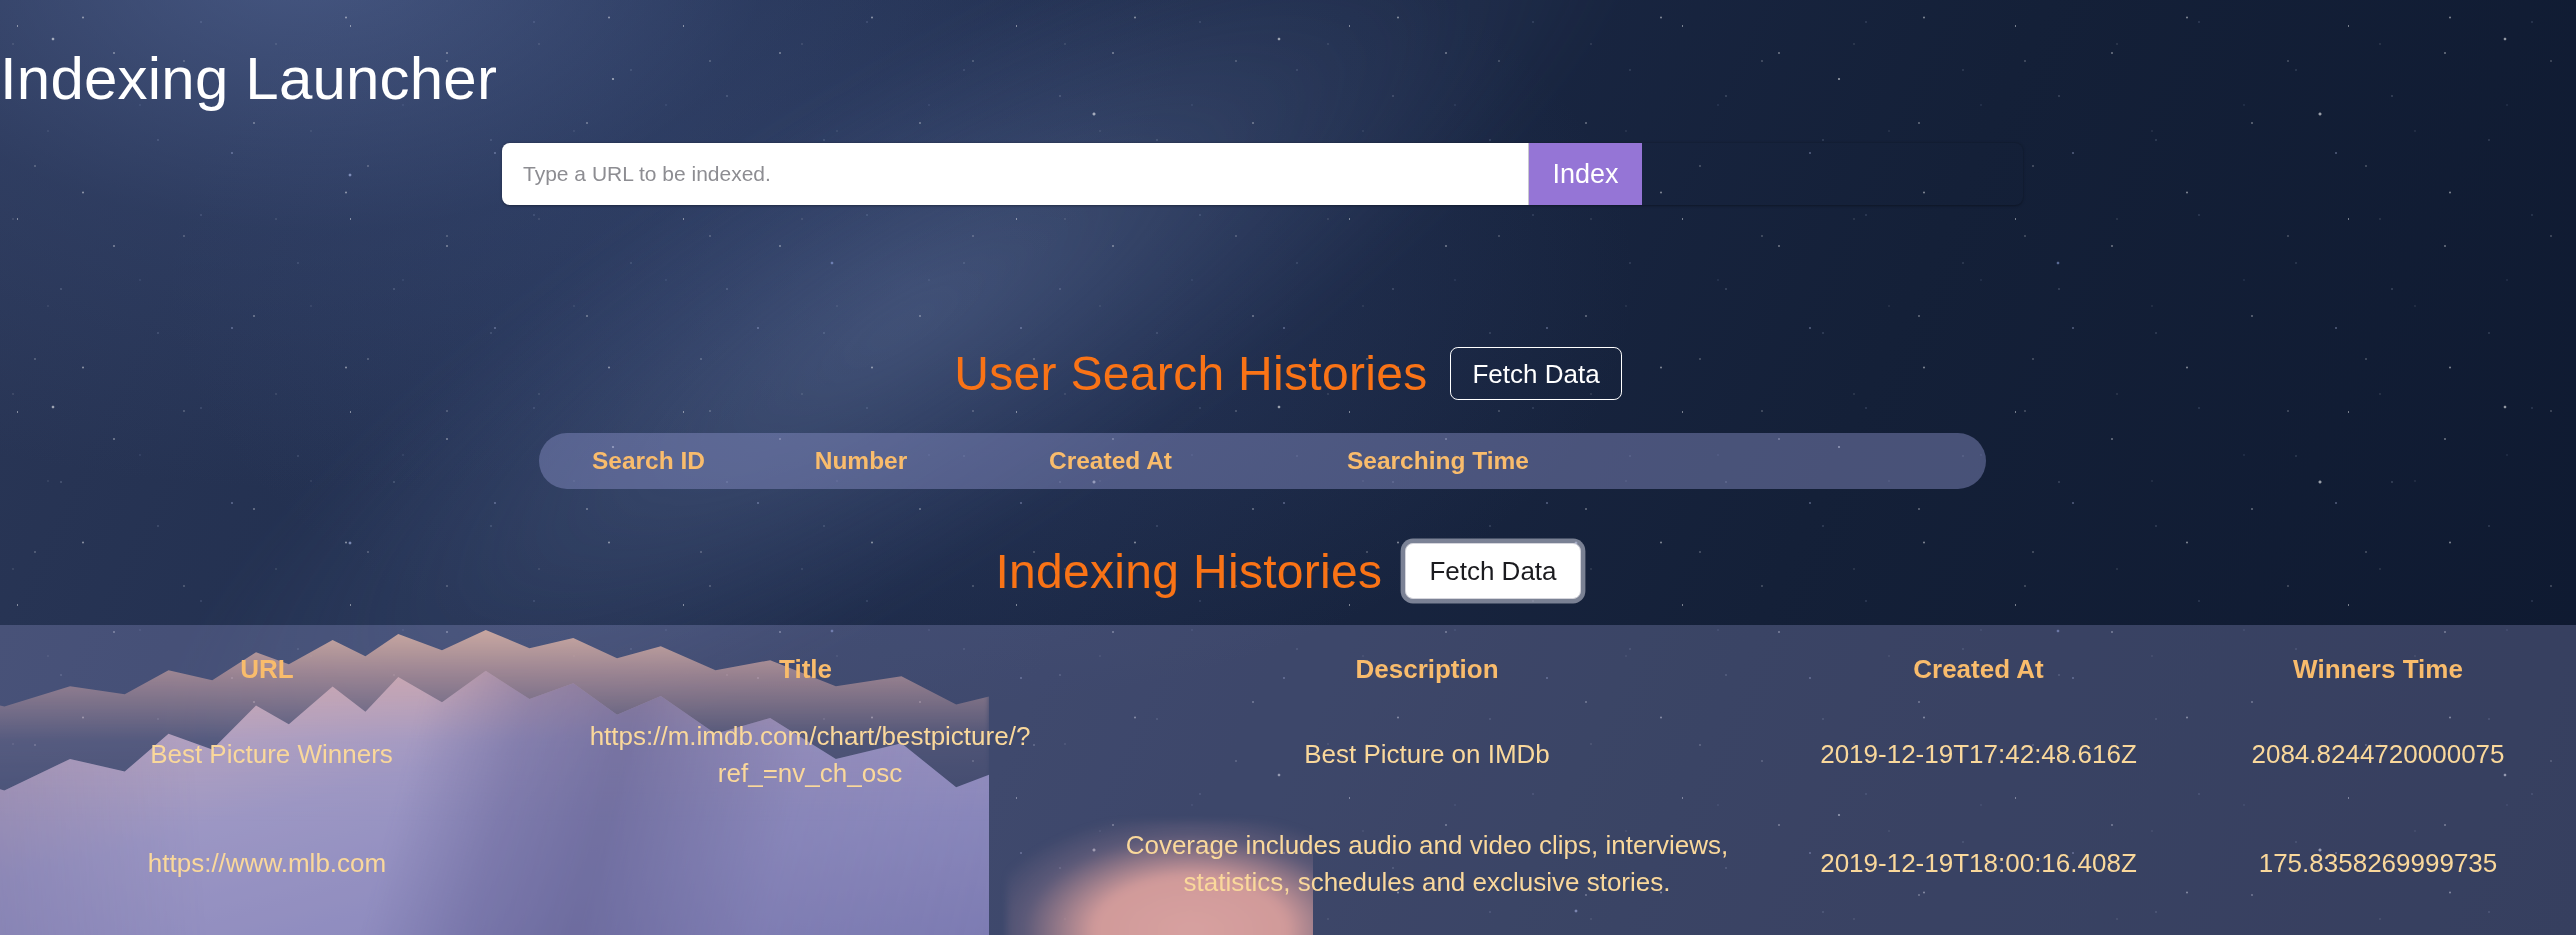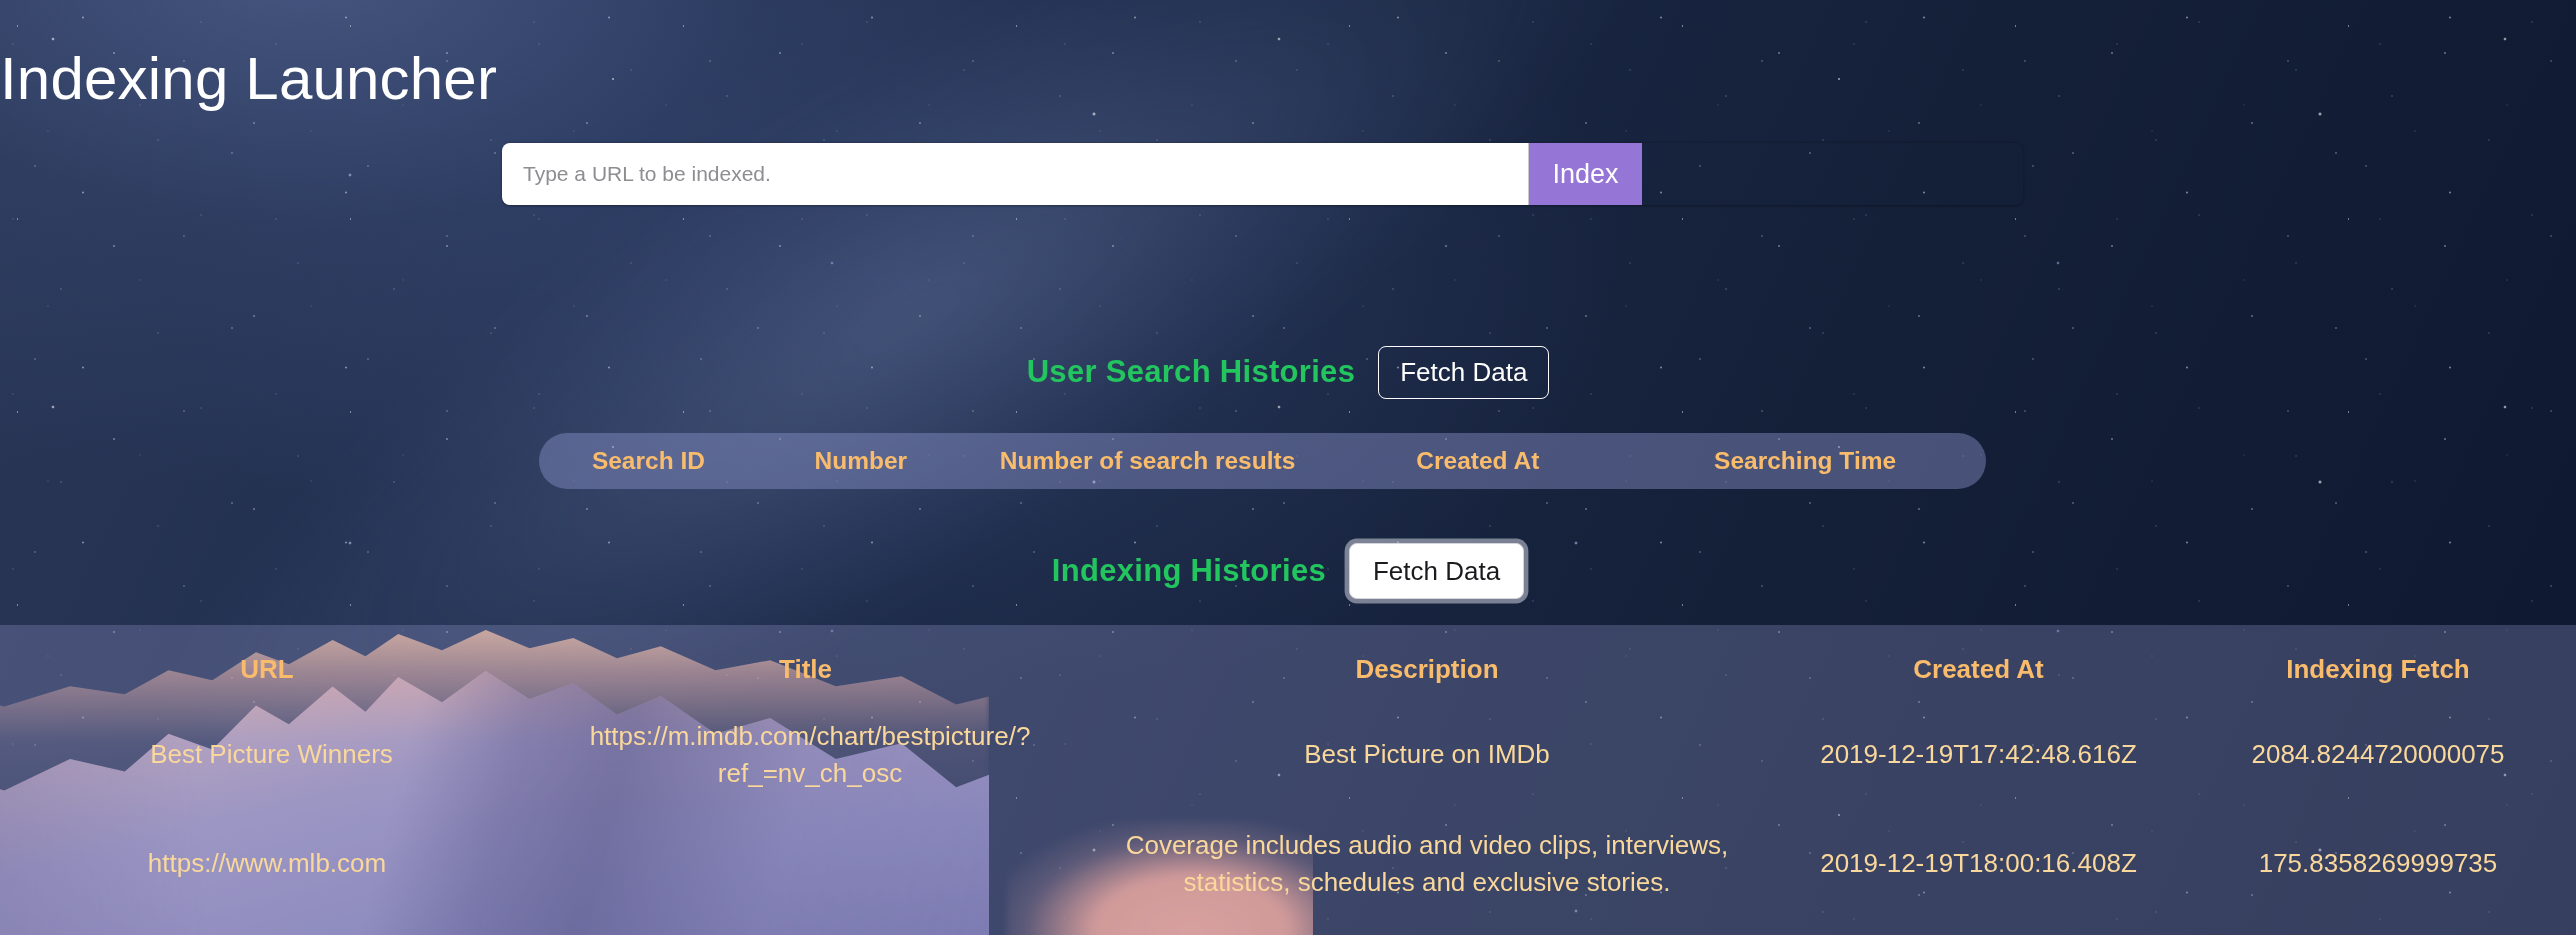--- a/index.html
+++ b/index.html
@@ -196,23 +196,23 @@
   
   .section-head {
     position: absolute;
     width: 2576px;
     display: flex;
     align-items: center;
     justify-content: center;
     gap: 23px;
   }
   .section-title {
-    color: #22c55e;
-    font-size: 31px;
-    font-weight: 700;
+    color: #f97316;
+    font-size: 48px;
+    font-weight: 400;
     letter-spacing: 0.3px;
   }
   .fetch-outline {
     background: transparent;
     border: 1.3px solid #ffffff;
     border-radius: 7.9px;
     color: #ffffff;
     font-family: "Liberation Sans", sans-serif;
     font-size: 26px;
     padding: 12.3px 21px;
@@ -320,38 +320,37 @@
   </div>
 
   <div class="section-head" id="search-histories-head">
     <span class="section-title">User Search Histories</span>
     <button class="fetch-outline">Fetch Data</button>
   </div>
 
   <div class="pill-header">
     <div class="col c0">Search ID</div>
     <div class="col c1">Number</div>
-    <div class="col c2">Number of search results</div>
     <div class="col c3">Created At</div>
     <div class="col c4">Searching Time</div>
   </div>
 
   <div class="section-head" id="indexing-histories-head">
     <span class="section-title">Indexing Histories</span>
     <button class="fetch-solid">Fetch Data</button>
   </div>
 
   <div class="index-table">
 
     <div class="row head">
       <div class="cell col-url">URL</div>
       <div class="cell col-title">Title</div>
       <div class="cell col-desc">Description</div>
       <div class="cell col-date">Created At</div>
-      <div class="cell col-time">Indexing Fetch</div>
+      <div class="cell col-time">Winners Time</div>
     </div>
 
     <div class="row data" id="row-1">
       <div class="cell col-title">Best Picture Winners</div>
       <div class="cell col-url url-cell">https://m.imdb.com/chart/bestpicture/?ref_=nv_ch_osc</div>
       <div class="cell col-desc">Best Picture on IMDb</div>
       <div class="cell col-date">2019-12-19T17:42:48.616Z</div>
       <div class="cell col-time">2084.8244720000075</div>
     </div>
 

